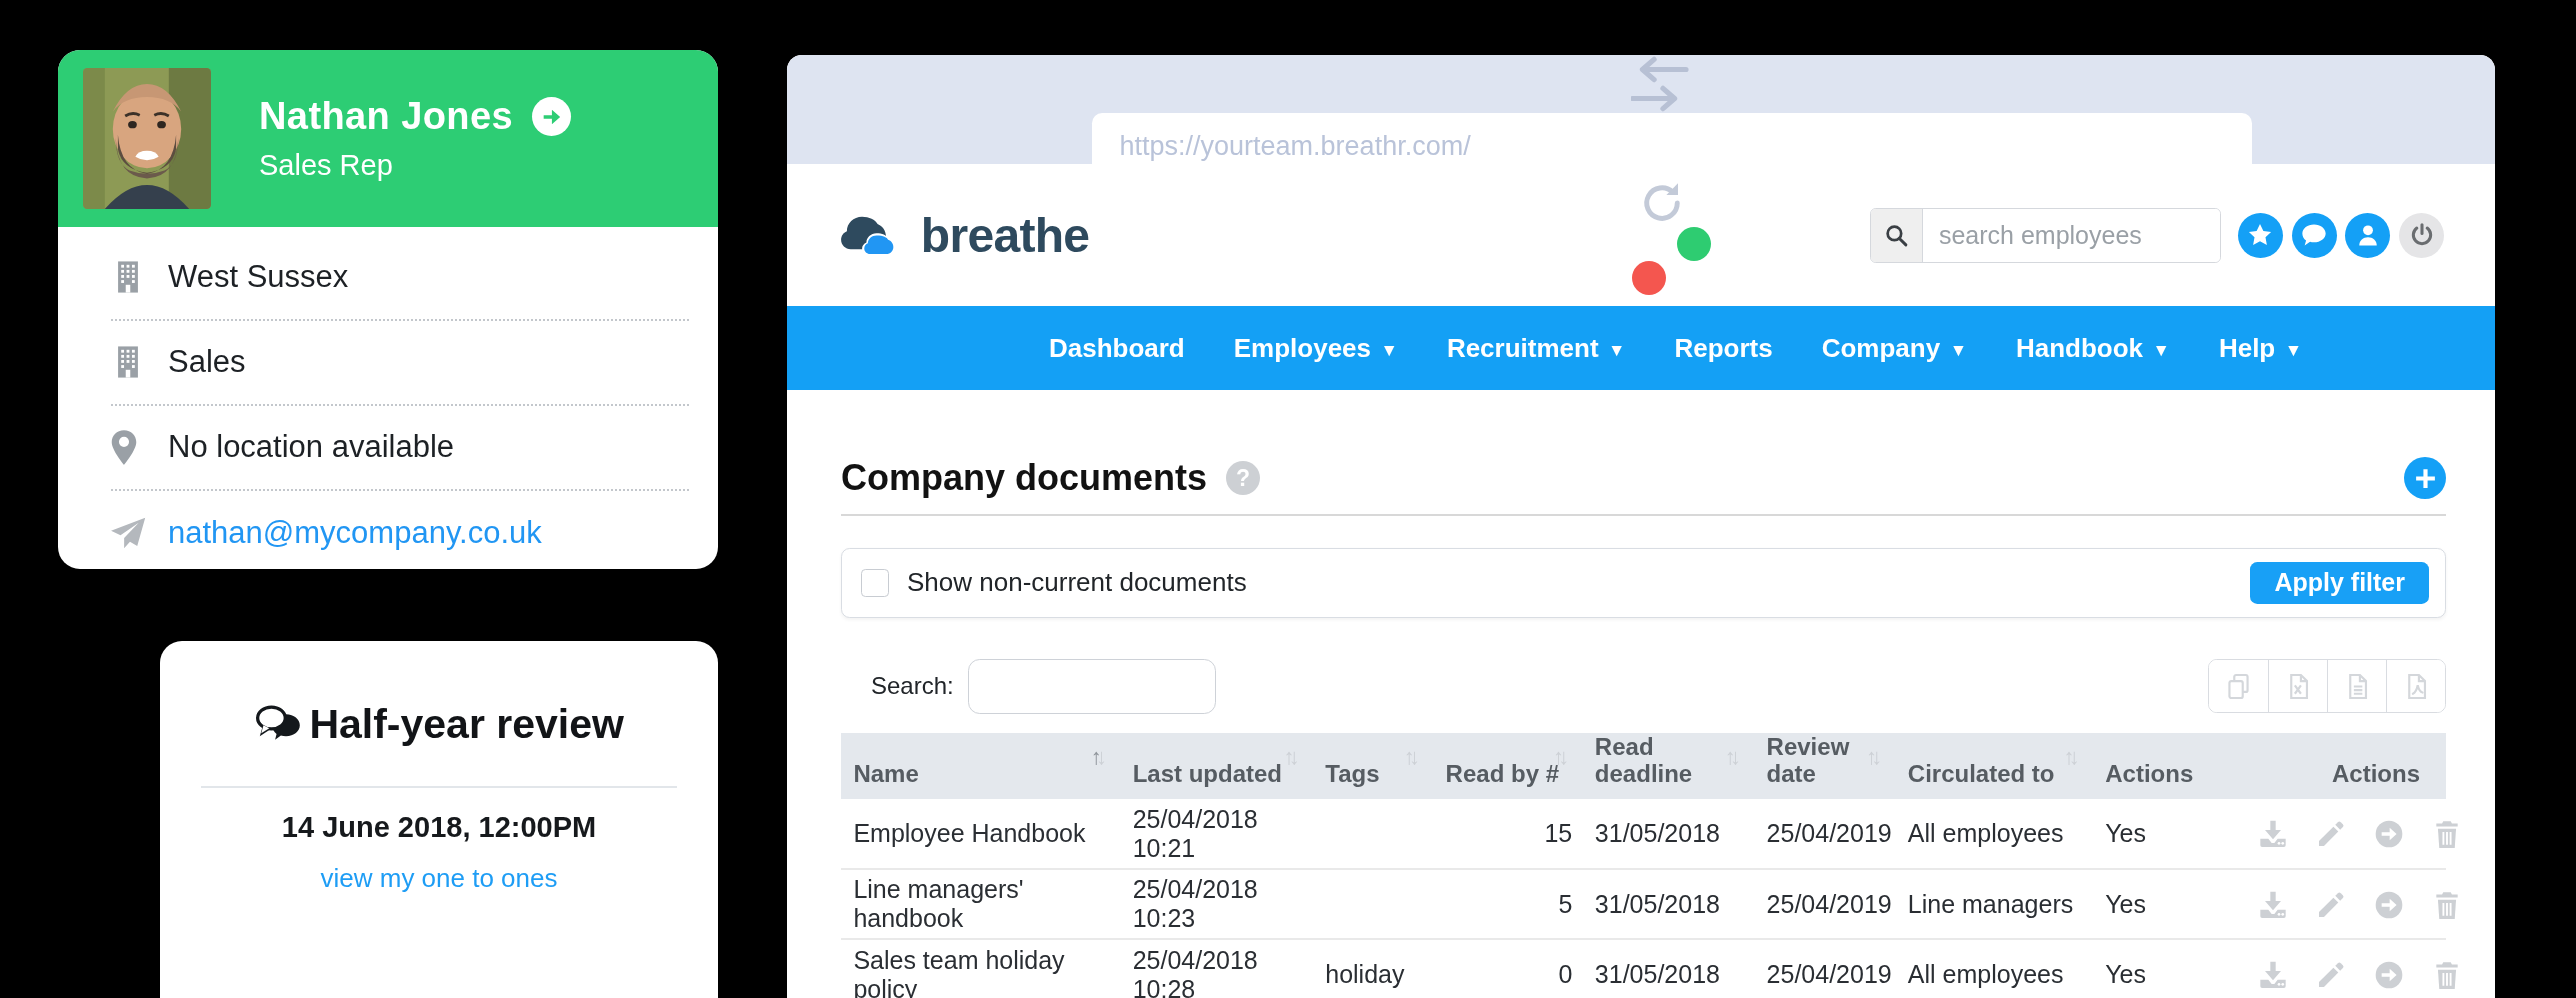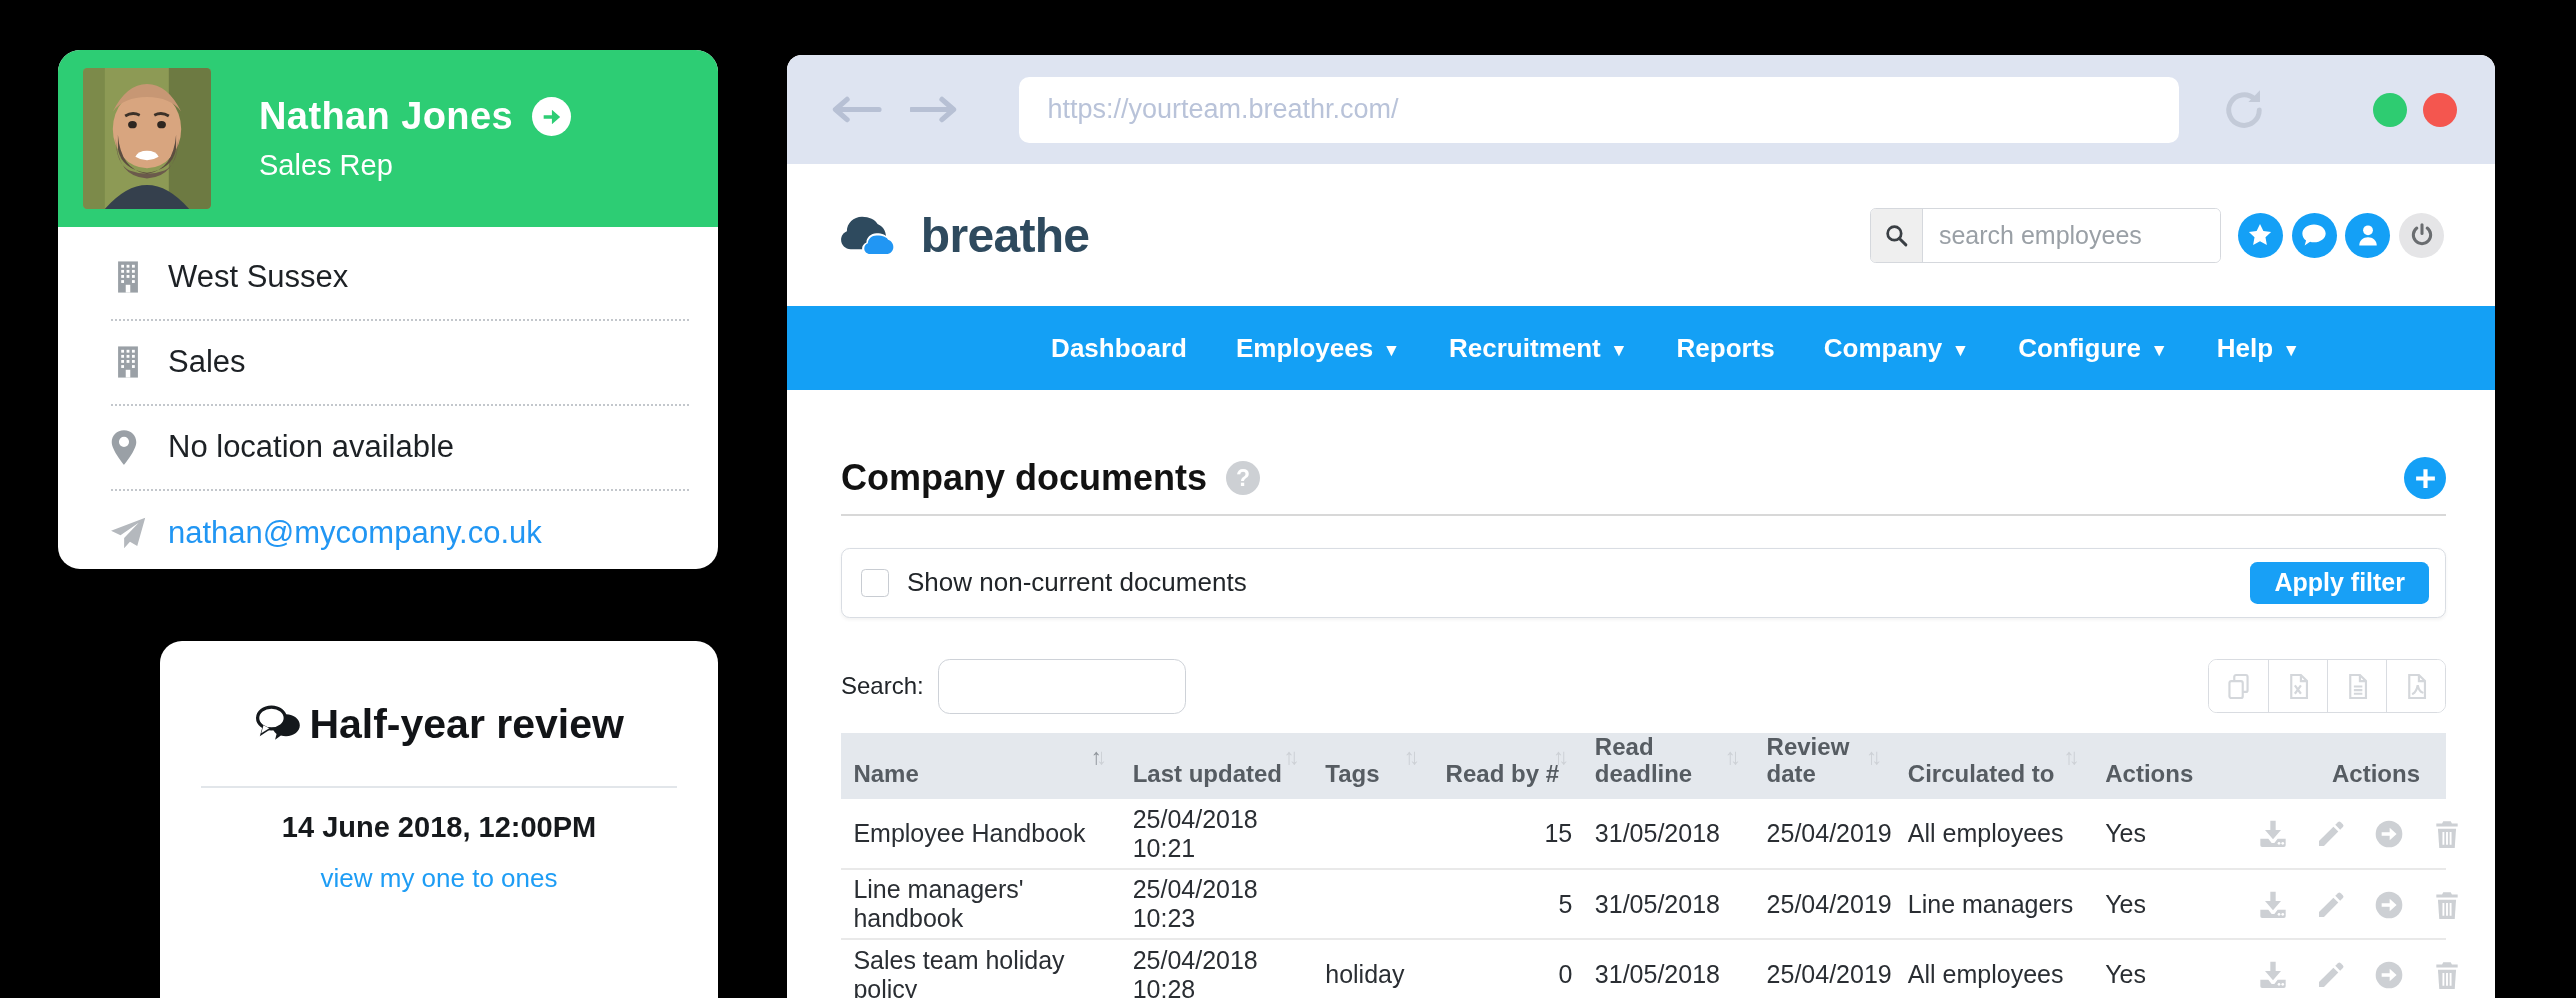--- a/index.html
+++ b/index.html
@@ -38,21 +38,21 @@
   .oto-title { font-size:41px; font-weight:600; color:#121417; }
   .oto-sub { margin-top:10.2px; font-size:34px; color:#1a1d20; }
   .oto-div { margin:38px 41px 0 41px; border:none; border-top:2.2px solid #e2e6ea; }
   .oto-date { margin-top:23px; font-size:29px; font-weight:600; color:#16191c; }
   .oto-link { display:inline-block; margin-top:19px; font-size:26px; color:#1e9df5; cursor:pointer; }
 
   
   .browser { position:absolute; left:787px; top:55px; width:1708px; height:944px;
     background:#fff; border-radius:14.6px 14.6px 0 0; overflow:hidden; }
   .chrome { height:109px; background:#dee4f1; border-radius:14.6px 14.6px 0 0;
-    display:flex; align-items:center; }
+    display:flex; align-items:center;flex-direction:column; }
   .nav-arrow { flex:none; cursor:pointer; }
   .nav-arrow.back { margin-left:44px; }
   .nav-arrow.fwd { margin-left:28.4px; }
   .urlbar { margin-left:61px; width:1160px; height:66px; background:#fff; border-radius:10.2px;
     display:flex; align-items:center; flex:none; }
   .urlbar input { border:none; outline:none; background:transparent; width:100%;
     padding:0 28px; font-size:27px; color:#5a6478; font-family:inherit; }
   .urlbar input::placeholder { color:#b9c3d9; }
   .refresh { margin-left:41px; flex:none; cursor:pointer; }
   .win-dot { width:34px; height:34px; border-radius:50%; flex:none; cursor:pointer; }
@@ -96,21 +96,21 @@
   .filter-card { margin-top:32px; height:70px; border:1.5px solid #d9dde3; border-radius:8.7px;
     background:#fff; box-shadow:0 1.5px 3.6px rgba(0,0,0,.05); display:flex; align-items:center;
     padding:0 16px 0 19px; }
   .checkbox { width:28px; height:28px; border:1.5px solid #c8ccd2; border-radius:4.4px;
     background:#fff; cursor:pointer; flex:none; }
   .filter-label { margin-left:18px; font-size:26px; color:#212529; }
   .apply-btn { margin-left:auto; height:42px; padding:0 24px; border:none; border-radius:7.3px;
     background:#18a0f6; color:#fff; font-size:25px; font-weight:700; font-family:inherit;
     cursor:pointer; }
 
-  .search-row { margin-top:41px; display:flex; align-items:center; }
+  .search-row { margin-top:41px; display:flex; align-items:center;margin-left:30px; }
   .search-label { font-size:24px; color:#212529; }
   .table-search { margin-left:14.6px; width:248px; height:55px; border:1.5px solid #ced2d8;
     border-radius:11.7px; font-size:25px; padding:0 14.6px; font-family:inherit; outline:none; }
   .export-group { margin-left:auto; display:flex; border:1.5px solid #d9dce1; border-radius:8.7px;
     overflow:hidden; }
   .export-btn { width:59px; height:52px; background:#fff; display:flex; align-items:center;
     justify-content:center; cursor:pointer; border-left:1.5px solid #d9dce1; }
   .export-btn:first-child { border-left:none; }
 
   table.docs { margin-top:19px; width:100%; border-collapse:collapse; table-layout:fixed; }
@@ -322,21 +322,21 @@
         <span class="caret">▼</span>
       </a>
     <a class="nav-item">
         <span>Reports</span>
       </a>
     <a class="nav-item">
         <span>Company</span>
         <span class="caret">▼</span>
       </a>
     <a class="nav-item">
-        <span>Configure</span>
+        <span>Handbook</span>
         <span class="caret">▼</span>
       </a>
     <a class="nav-item">
         <span>Help</span>
         <span class="caret">▼</span>
       </a>
   </nav>
 
   <main class="content">
 

